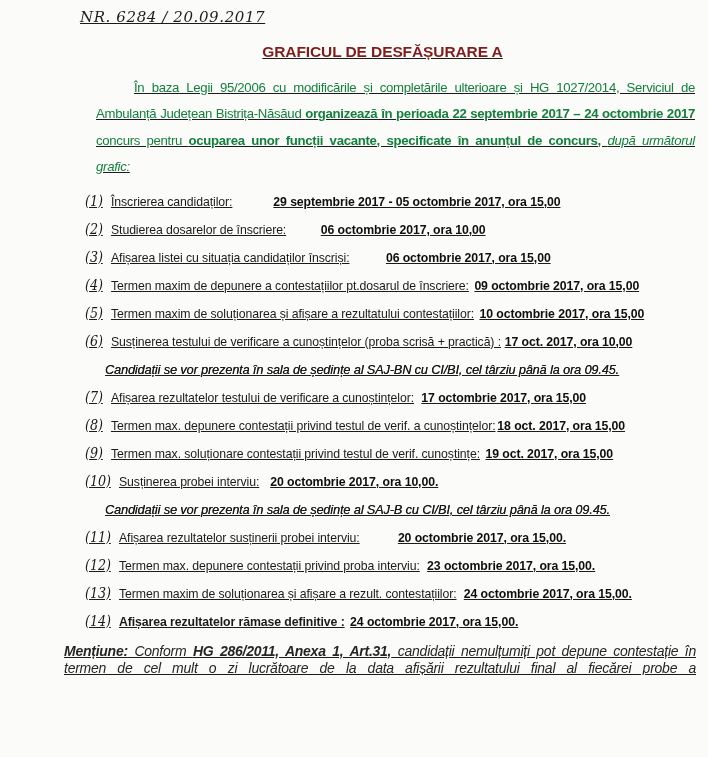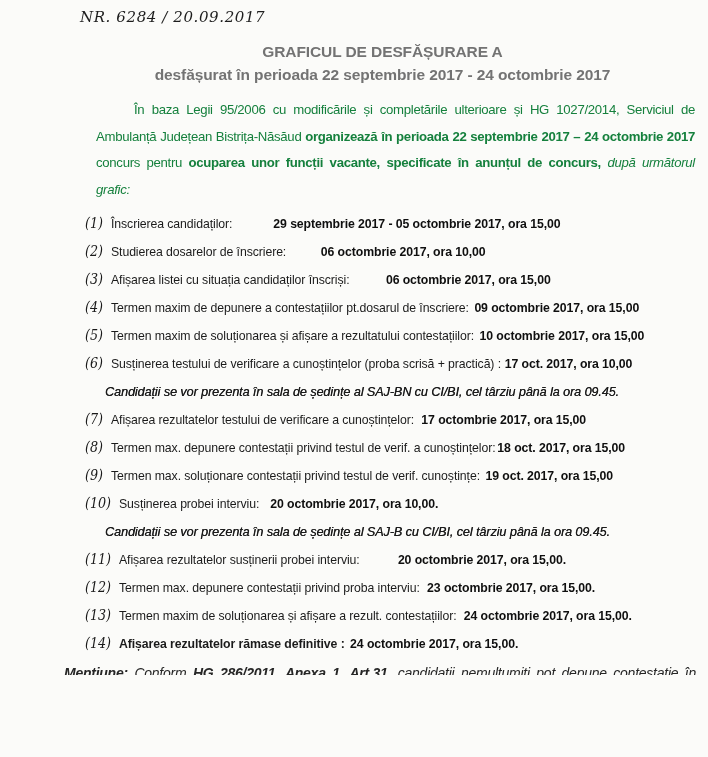--- a/index.html
+++ b/index.html
@@ -2,32 +2,32 @@
 <html><head>
 <meta charset="utf-8">
 <style>
   html,body{margin:0;padding:0;}
   body{
     width:708px;height:757px;overflow:hidden;position:relative;
     background:#fbfbf9;
     font-family:"Liberation Sans",sans-serif;
     color:#1b1b1b;
   }
-  .page{position:relative;width:708px;height:675px;overflow:hidden;}
+  .page{position:relative;width:708px;height:675px;overflow:hidden;text-decoration:underline;}
 
   .ref{
     margin:8px 0 0 80px;
     font-family:"DejaVu Serif",serif;
     font-style:italic;
     font-size:15px;letter-spacing:.6px;color:#1d1d1d;
   }
 
   .title{
     margin:15px 13px 0 70px;text-align:center;
-    font-weight:bold;font-size:15.5px;line-height:22.5px;color:#737373;
+    font-weight:bold;font-size:15.5px;line-height:22.5px;color:#7f1d1d;
     letter-spacing:-0.1px;
   }
 
   .intro{
     margin:11px 13px 0 96px;text-align:justify;text-indent:38px;
     font-size:13.2px;line-height:26.5px;letter-spacing:-0.3px;color:#15803d;
   }
   .b{font-weight:bold;}
   .i{font-style:italic;}
 
@@ -66,21 +66,20 @@
 </style>
 </head>
 <body>
 
 <div class="page">
 
   <div class="ref">NR. 6284 / 20.09.2017</div>
 
   <div class="title">
     <div>GRAFICUL DE DESFĂȘURARE A</div>
-    <div>desfășurat în perioada 22 septembrie 2017 - 24 octombrie 2017</div>
   </div>
 
   <div class="intro"><span>În baza Legii 95/2006 cu modificările și completările ulterioare și HG 1027/2014, Serviciul de Ambulanță Județean Bistrița-Năsăud </span><span class="b">organizează în perioada 22 septembrie 2017 – 24 octombrie 2017 </span><span>concurs pentru </span><span class="b">ocuparea unor funcții vacante, specificate în anunțul de concurs, </span><span class="i">după următorul grafic:</span></div>
 
   <div class="items">
 
     <div class="row"><span class="num">(1)</span><span>Înscrierea candidaților:</span><span class="date g45">29 septembrie 2017 - 05 octombrie 2017, ora 15,00</span></div>
 
     <div class="row"><span class="num">(2)</span><span>Studierea dosarelor de înscriere:</span><span class="date g38">06 octombrie 2017, ora 10,00</span></div>
 

